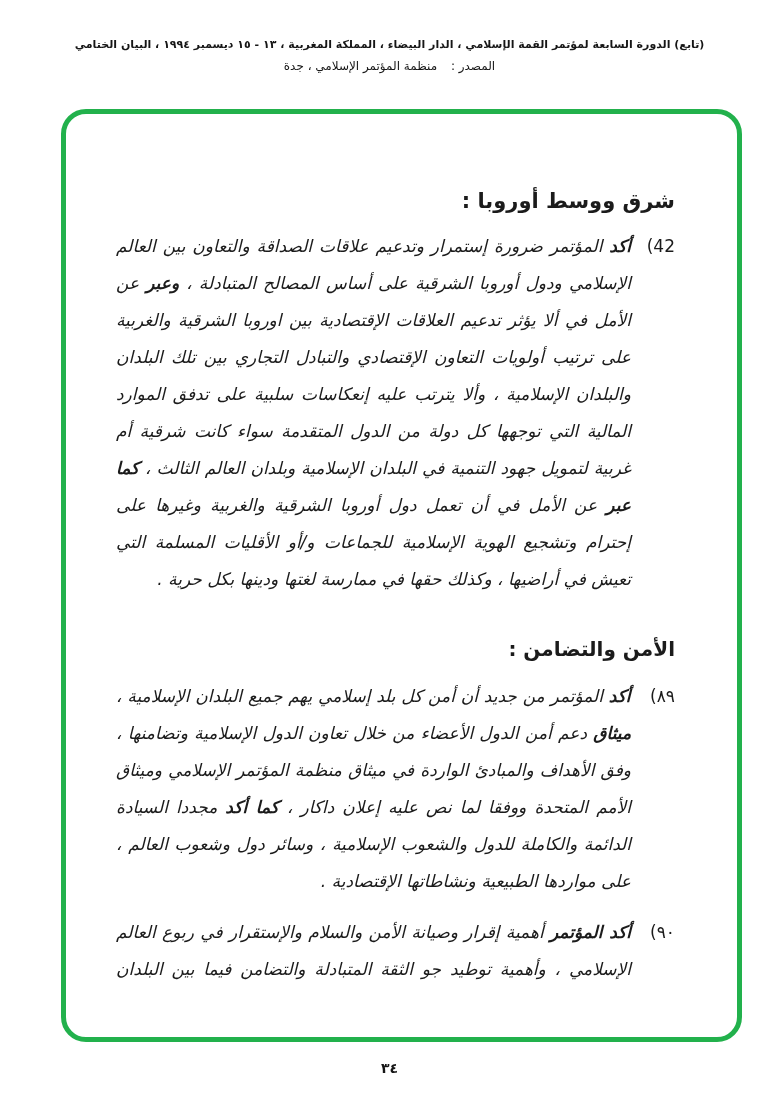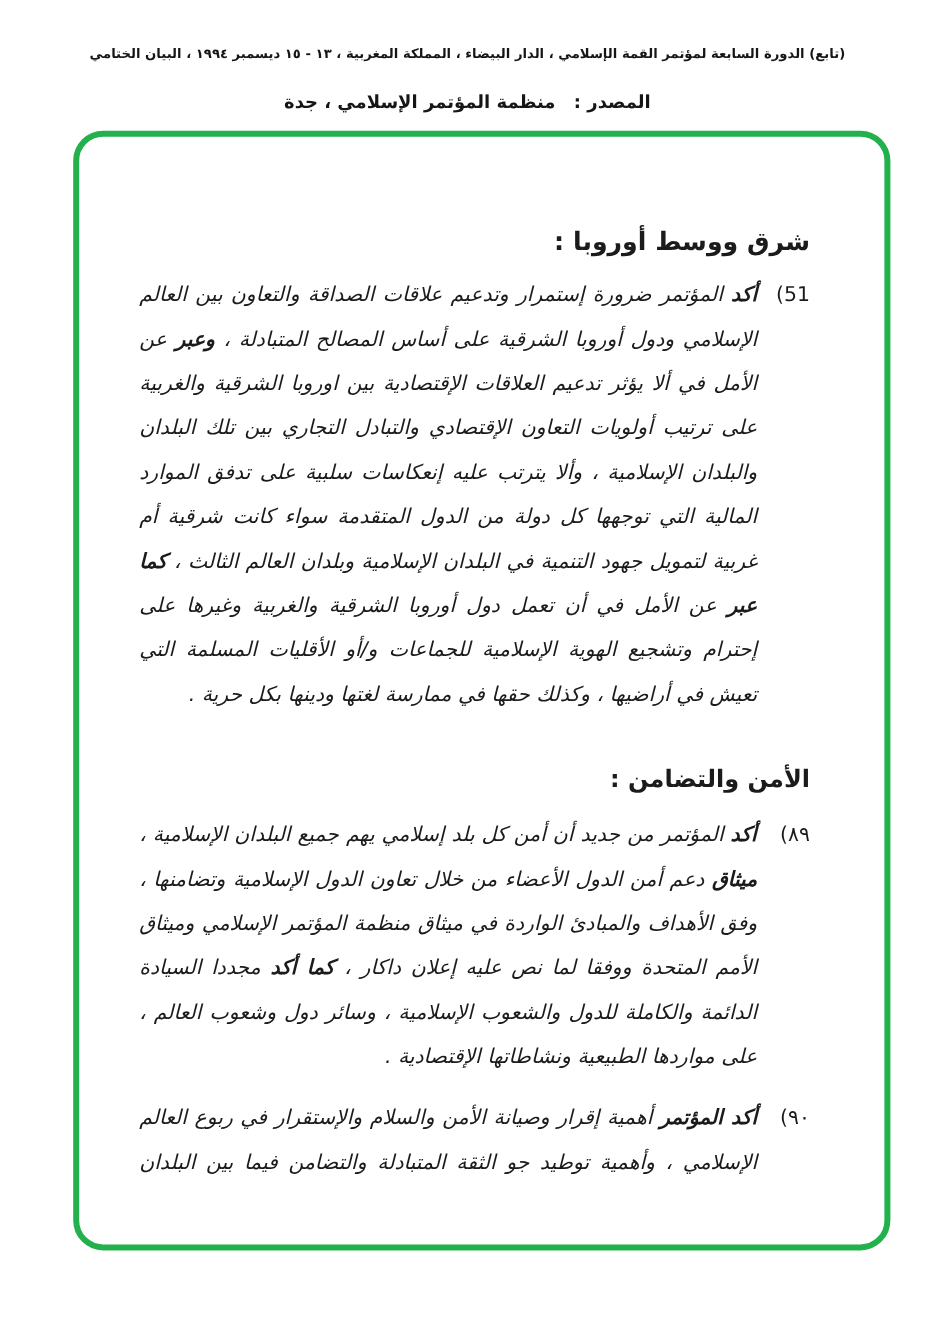--- a/index.html
+++ b/index.html
@@ -15,21 +15,21 @@
     overflow:hidden;
     padding-left:39px;
   }
 
   
   .doc-header {
     position:absolute; top:38px; left:0; width:100%;
     text-align:center; direction:rtl; color:#161616;
   }
   .doc-header-line1 { font-size:11px; font-weight:700; letter-spacing:0.1px; }
-  .doc-header-line2 { margin-top:25px; font-size:15px; font-weight:700; }
+  .doc-header-line2 { margin-top:8px; font-size:12px; font-weight:400; }
   .doc-header-line2 .src-label { margin-left:10px; }
 
   
   .frame {
     position:absolute; left:47px; top:109px;
     width:681px; height:933px;
     border:5px solid #22b14c;
     border-radius:12px;
     background:#ffffff;
   }
@@ -86,21 +86,21 @@
       <span>منظمة المؤتمر الإسلامي ، جدة</span>
     </div>
   </header>
 
   <div class="frame" style="border-color: rgb(34, 177, 76); border-radius: 25px;">
     <div class="content">
 
       <h2 class="section-title calligraphic">شرق ووسط أوروبا :</h2>
 
       <div class="para">
-        <div class="para-num">51)</div>
+        <div class="para-num">42)</div>
         <p class="para-text">
           <span class="b">أكد</span>
           <span> المؤتمر ضرورة إستمرار وتدعيم علاقات الصداقة والتعاون بين العالم الإسلامي ودول أوروبا الشرقية على أساس المصالح المتبادلة ، </span>
           <span class="b">وعبر</span>
           <span> عن الأمل في ألا يؤثر تدعيم العلاقات الإقتصادية بين اوروبا الشرقية والغربية على ترتيب أولويات التعاون الإقتصادي والتبادل التجاري بين تلك البلدان والبلدان الإسلامية ، وألا يترتب عليه إنعكاسات سلبية على تدفق الموارد المالية التي توجهها كل دولة من الدول المتقدمة سواء كانت شرقية أم غربية لتمويل جهود التنمية في البلدان الإسلامية وبلدان العالم الثالث ، </span>
           <span class="b">كما عبر</span>
           <span> عن الأمل في أن تعمل دول أوروبا الشرقية والغربية وغيرها على إحترام وتشجيع الهوية الإسلامية للجماعات و/أو الأقليات المسلمة التي تعيش في أراضيها ، وكذلك حقها في ممارسة لغتها ودينها بكل حرية .</span>
         </p>
       </div>
 
@@ -122,14 +122,15 @@
         <div class="para-num">٩٠)</div>
         <p class="para-text justify-last">
           <span class="b">أكد المؤتمر</span>
           <span> أهمية إقرار وصيانة الأمن والسلام والإستقرار في ربوع العالم الإسلامي ، وأهمية توطيد جو الثقة المتبادلة والتضامن فيما بين البلدان</span>
         </p>
       </div>
 
     </div>
   </div>
 
+  <div class="page-number">٣٤</div>
 
 </div>
 
 </body></html>

